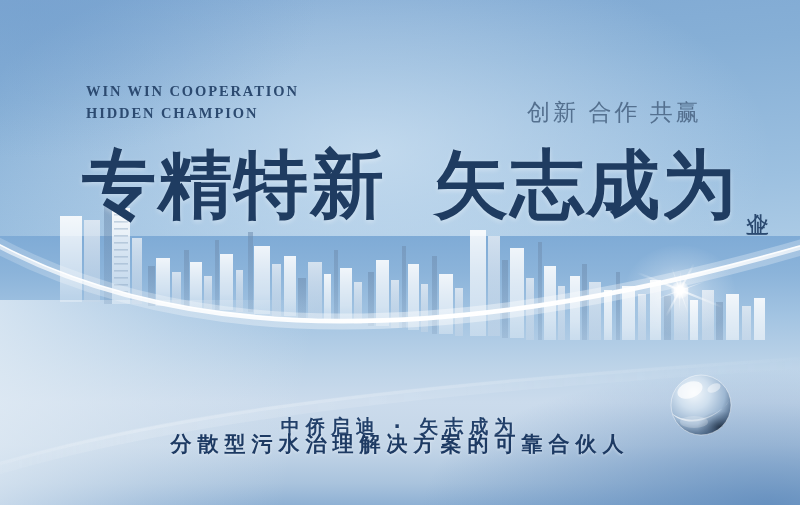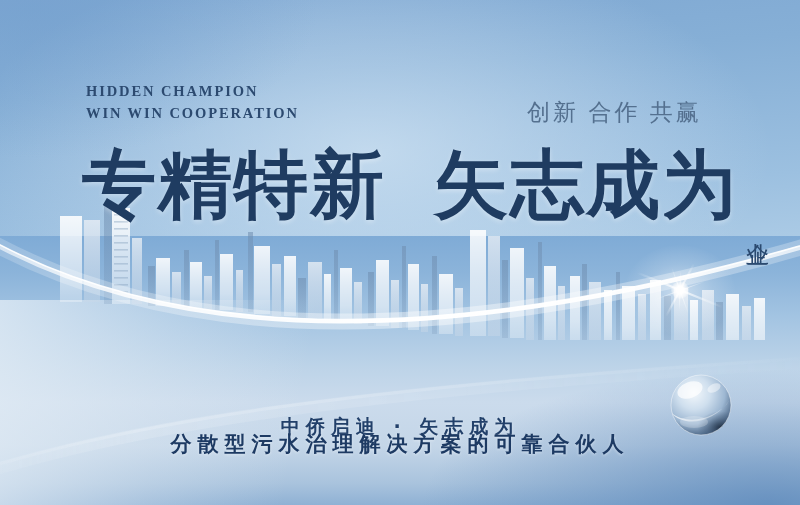--- a/index.html
+++ b/index.html
@@ -94,21 +94,21 @@
     position:absolute;left:527px;top:97px;
     font-size:23px;
     letter-spacing:3px;
     color:#54708f;
     white-space:nowrap;
     font-family:Liberation Sans, sans-serif;
   }
 
   .headline{
     position:absolute;left:82px;top:143px;
-    display:flex;align-items:flex-end;
+    display:flex;align-items:center;
     white-space:nowrap;
   }
   .hl-word{
     font-family:"DejaVu Serif","Liberation Serif",serif;
     font-weight:700;
     font-size:74px;
     line-height:82px;
     letter-spacing:2px;
     color:#1f3c61;
     text-shadow:0 2px 5px rgba(255,255,255,.35);
@@ -338,22 +338,22 @@
         <path d="M2,40 C 16,56 44,52 62,28 C 48,48 18,54 2,40 Z" fill="url(#dropBand)"></path>
         <ellipse cx="22" cy="18" rx="13" ry="8" fill="#ffffff" opacity=".70" transform="rotate(-20 22 18)"></ellipse>
         <ellipse cx="46" cy="16" rx="7" ry="4" fill="#ffffff" opacity=".45" transform="rotate(-25 46 16)"></ellipse>
         <ellipse cx="26" cy="50" rx="14" ry="6" fill="#ffffff" opacity=".22"></ellipse>
       </g>
       <circle cx="33" cy="33" r="30" fill="none" stroke="#ffffff" stroke-opacity=".45" stroke-width="1"></circle>
     </svg>
   </div>
 
   <div class="eng">
+    <div>WIN WIN COOPERATION</div>
     <div>HIDDEN CHAMPION</div>
-    <div>WIN WIN COOPERATION</div>
   </div>
 
   <div class="slogan-top">创新 合作 共赢</div>
 
   <div class="headline">
     <span class="hl-word">专精特新</span>
     <span class="hl-gap"></span>
     <span class="hl-word">矢志成为</span>
     <span class="hl-sub">企业</span>
   </div>

